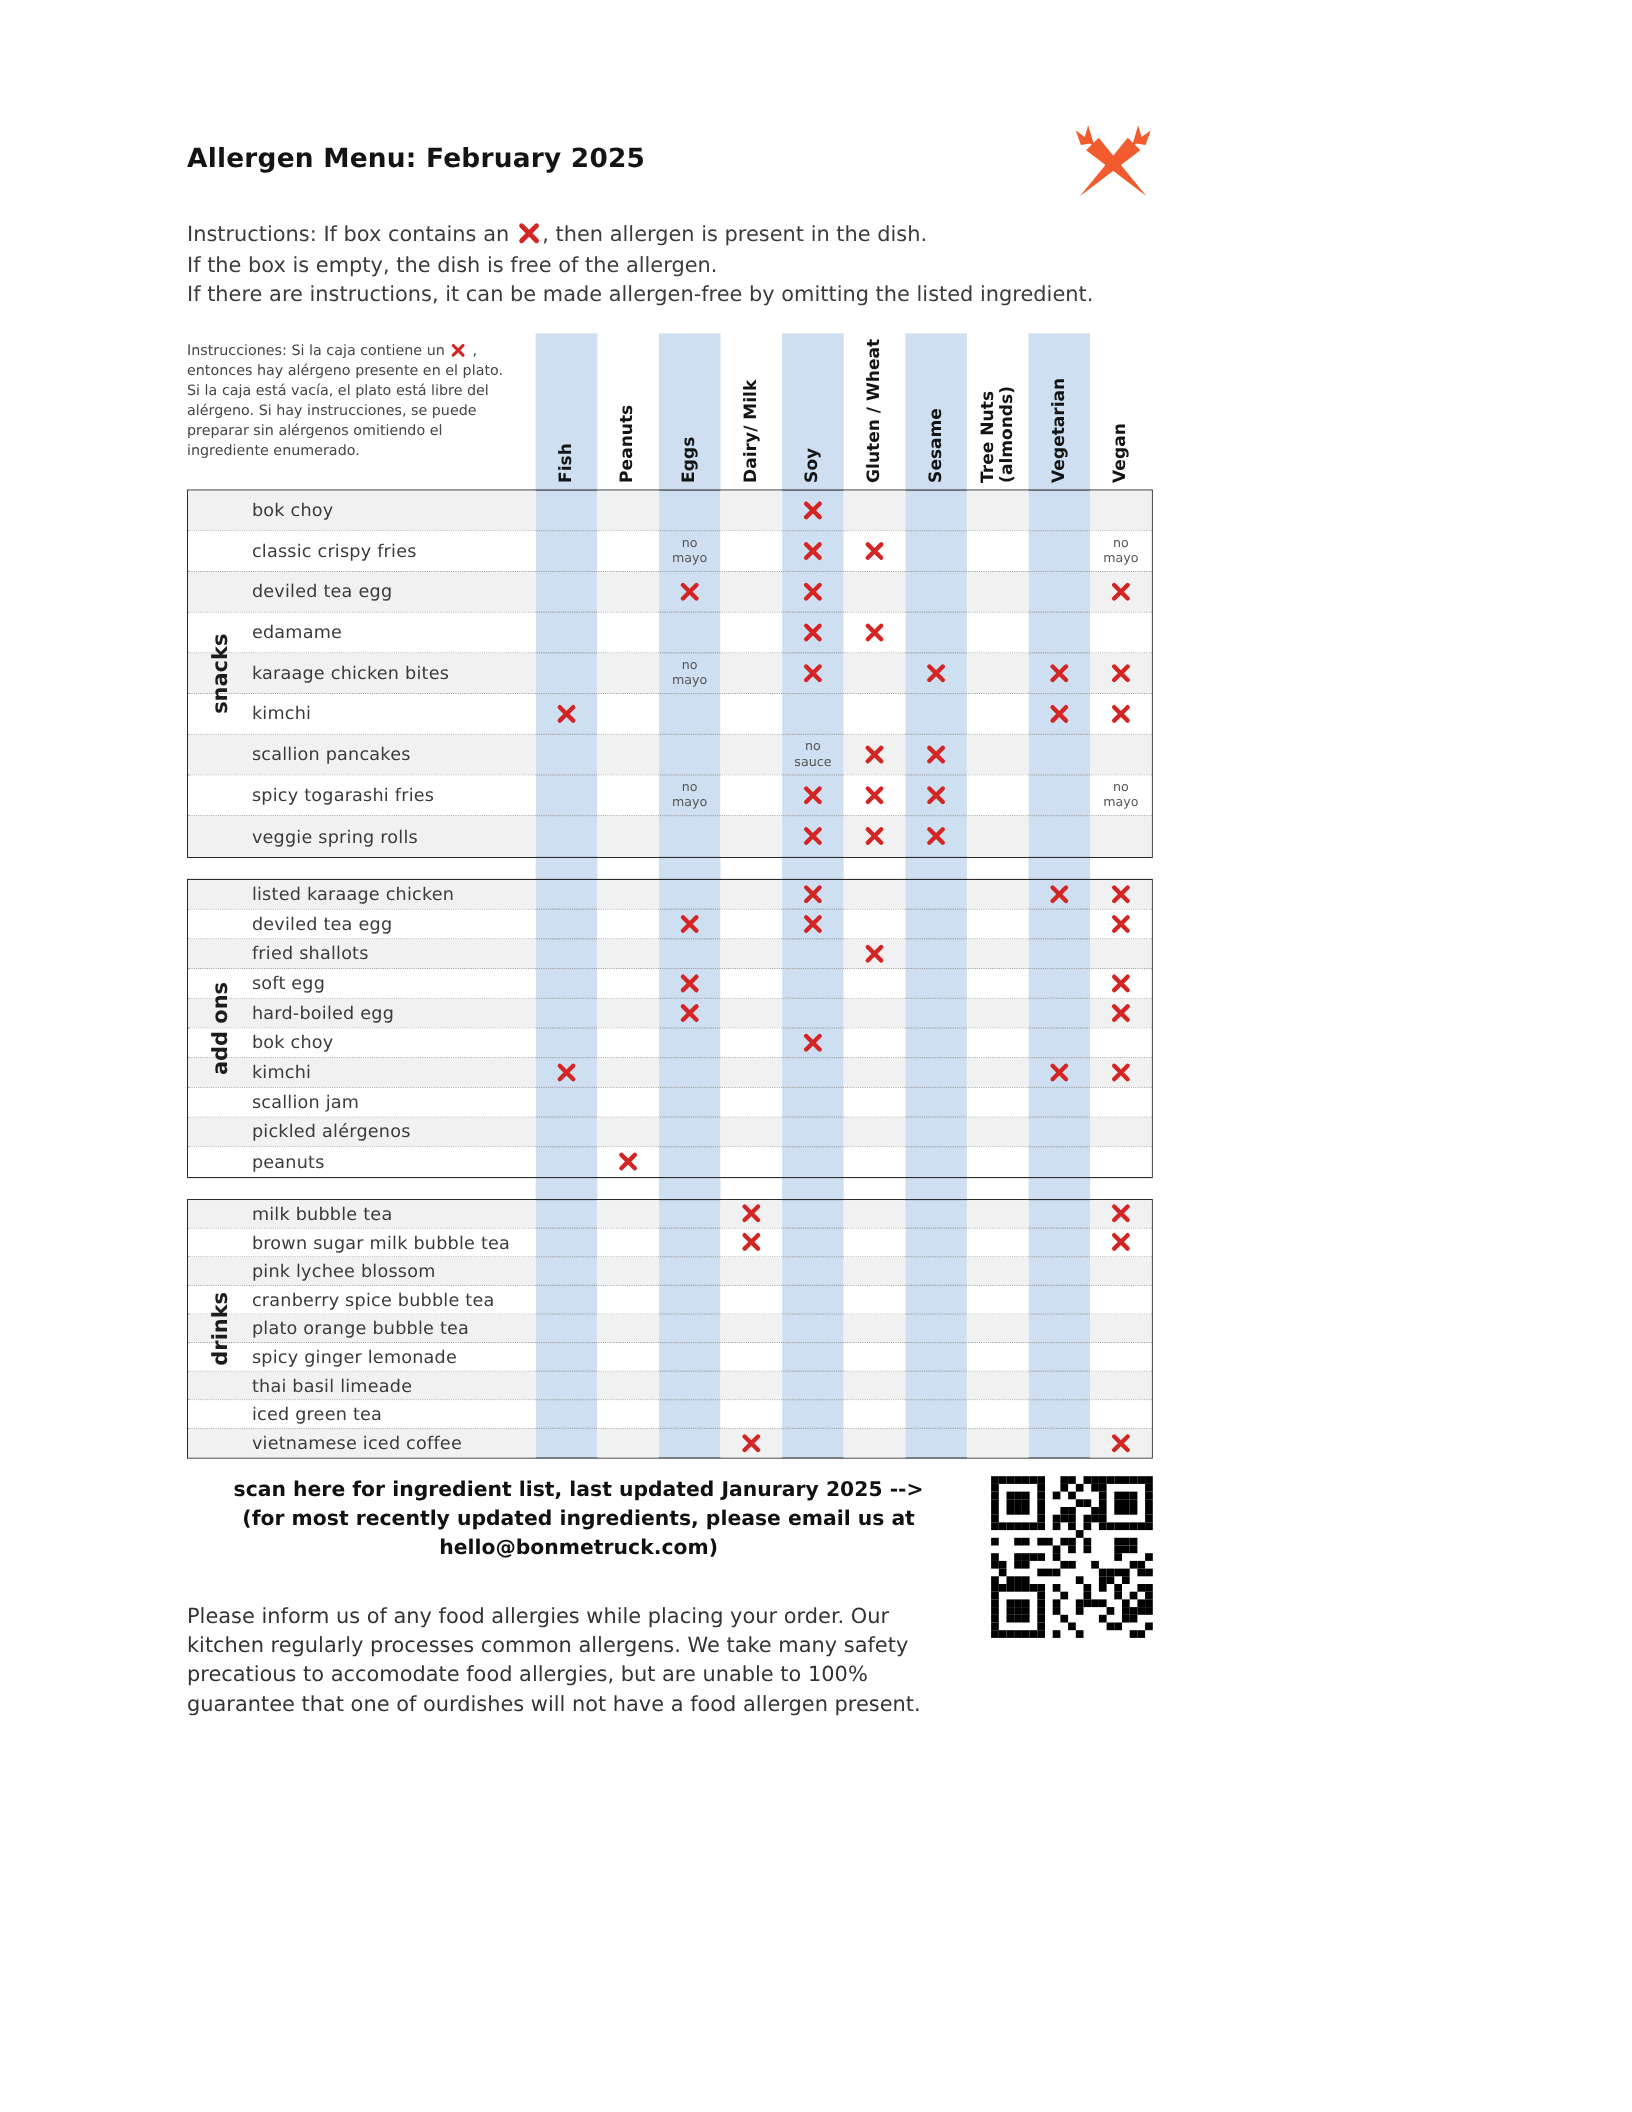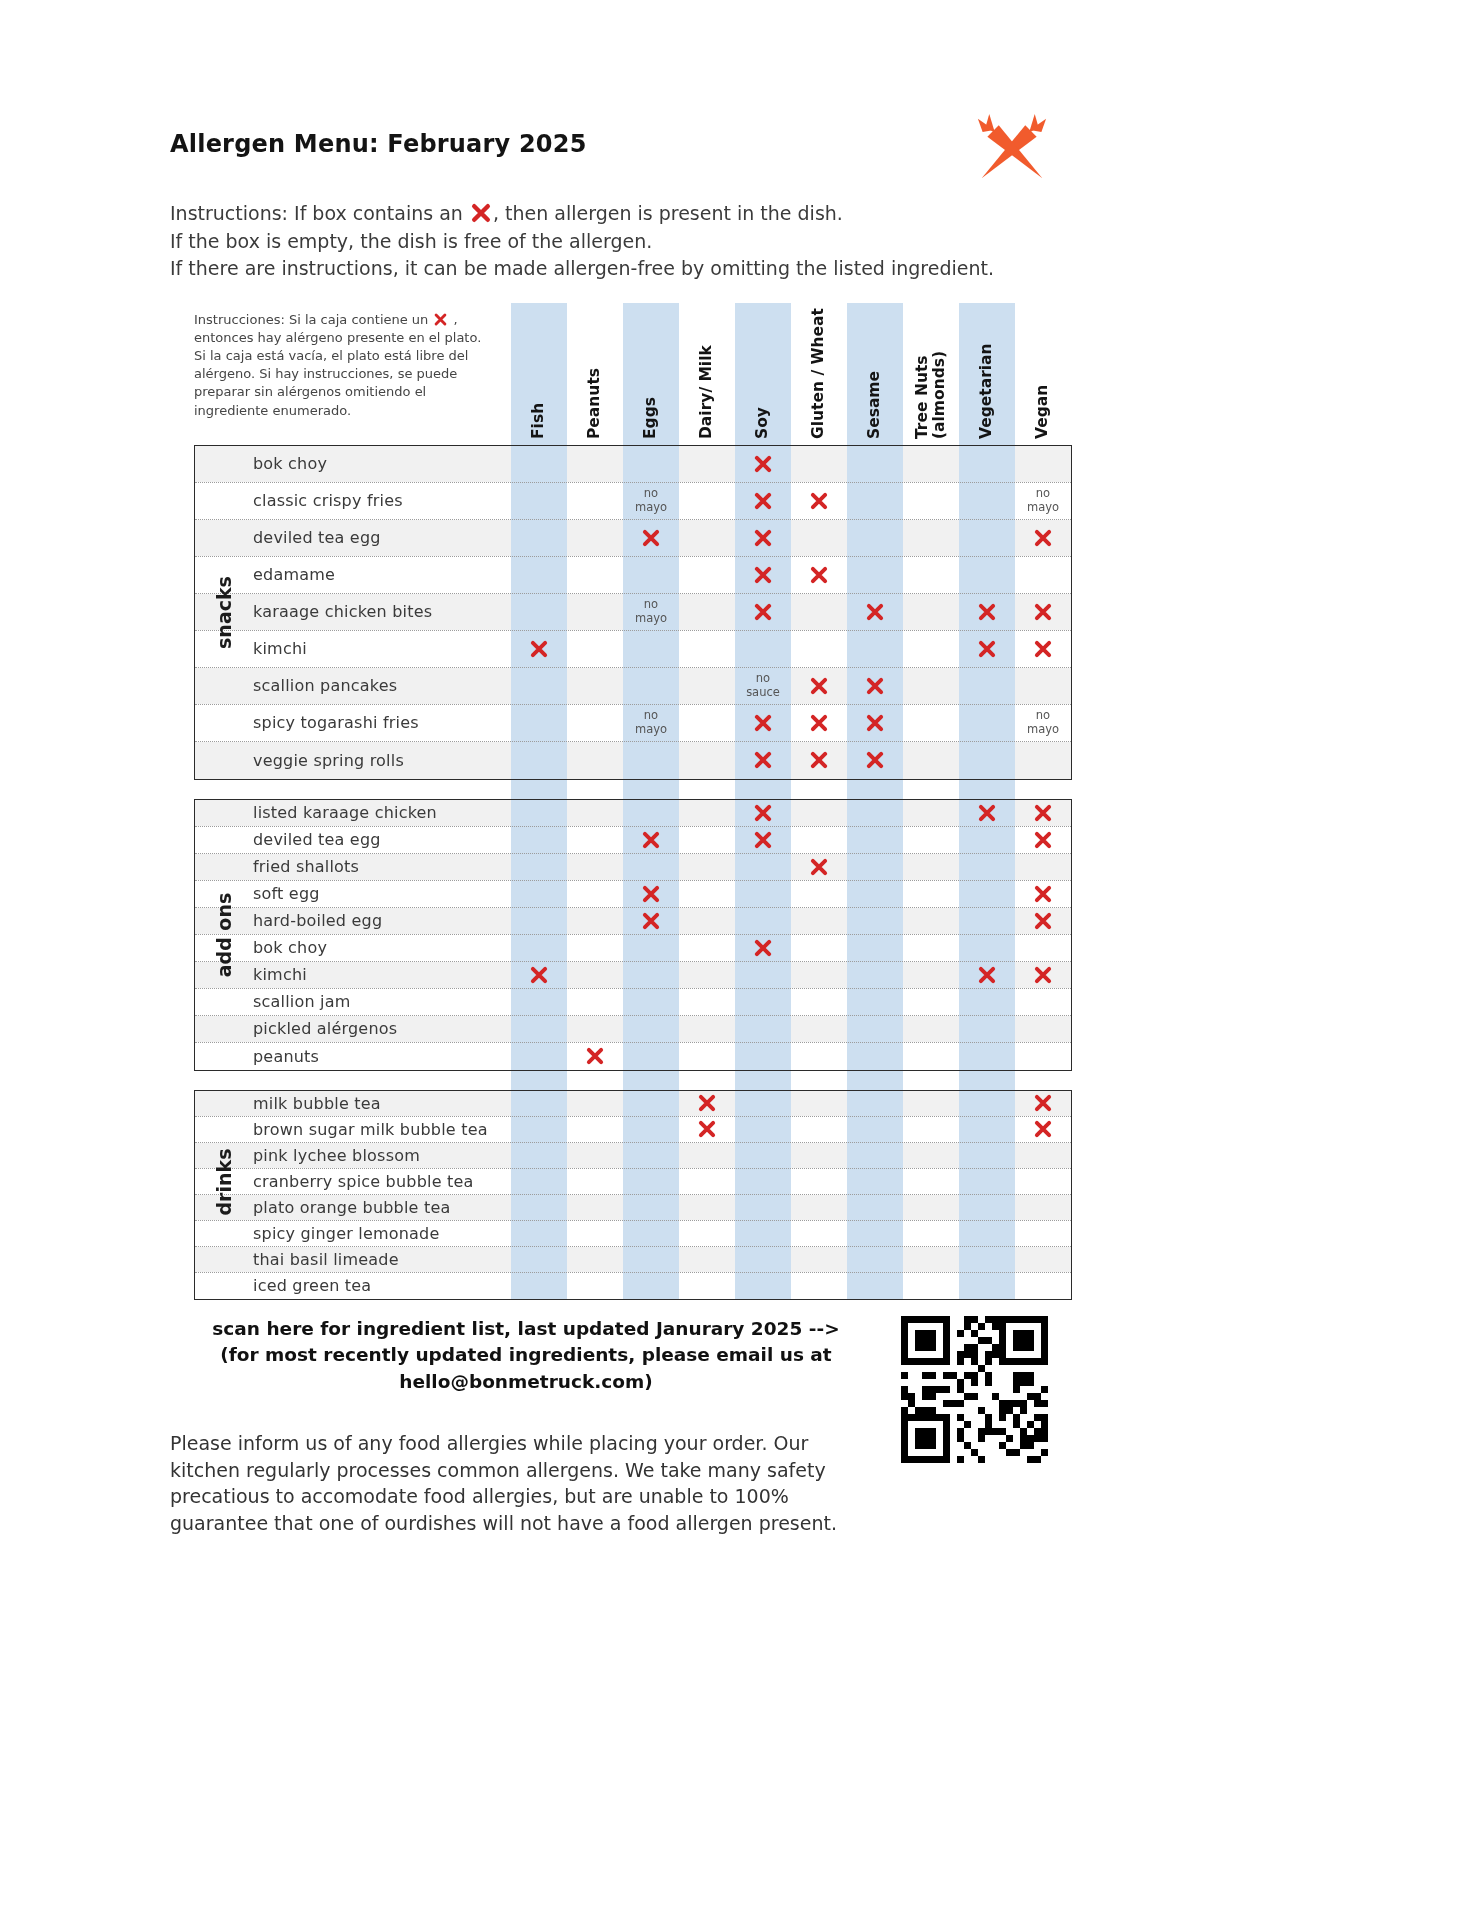--- a/index.html
+++ b/index.html
@@ -23,21 +23,21 @@
   .instructions { margin-top:16px; font-size:19px; line-height:1.45; color:#3b3b3b; }
 
   
   .xmark { display:inline-block; width:18px; height:18px; }
   .xmark svg { width:100%; height:100%; display:block; }
   .xmark.lg { width:20px; height:20px; vertical-align:-3px; margin:0 2px; }
   .xmark.sm { width:13px; height:13px; vertical-align:-2px; margin:0 2px; }
   .cell .xmark { width:18px; height:18px; }
 
   
-  .table-wrap { position:relative; margin-top:20px; width:950px;margin-left:24px; }
+  .table-wrap { position:relative; margin-top:20px; width:950px; }
   .bands { position:absolute; top:0; bottom:0; left:0; right:0; }
   .band { position:absolute; top:0; bottom:0; width:56px; }
 
   .table-header { position:relative; height:142px; }
   .spanish { position:absolute; left:0; top:8px; width:300px; font-size:13px; line-height:1.4; color:#454545; }
   .colhead {
     position:absolute; bottom:2px; width:138px; height:56px;
     transform-origin:0 100%; transform:rotate(-90deg);
     display:flex; align-items:center; justify-content:flex-start;
     padding-left:4px; font-weight:bold; font-size:15.5px; line-height:1.12;
@@ -761,20 +761,45 @@
               <div class="cell" style="background: rgb(255, 255, 255);"></div>
               <div class="cell" style="background: transparent;"></div>
               <div class="cell" style="background: rgb(255, 255, 255);"></div>
               <div class="cell" style="background: transparent;"></div>
               <div class="cell" style="background: rgb(255, 255, 255);"></div>
               <div class="cell" style="background: transparent;"></div>
               <div class="cell" style="background: rgb(255, 255, 255);"></div>
               <div class="cell" style="background: transparent;"></div>
               <div class="cell" style="background: rgb(255, 255, 255);"></div>
             </div>
+            <div class="row">
+              <div class="rowlabel" style="background: rgb(241, 241, 241);">vietnamese iced coffee</div>
+              <div class="cell" style="background: transparent;"></div>
+              <div class="cell" style="background: rgb(241, 241, 241);"></div>
+              <div class="cell" style="background: transparent;"></div>
+              <div class="cell" style="background: rgb(241, 241, 241);">
+                <span class="xmark">
+                  <svg viewBox="0 0 20 20">
+                    <path d="M3.2 3.2 L16.8 16.8 M16.8 3.2 L3.2 16.8" stroke="#d42525" stroke-width="4.4" stroke-linecap="round" fill="none"></path>
+                  </svg>
+                </span>
+              </div>
+              <div class="cell" style="background: transparent;"></div>
+              <div class="cell" style="background: rgb(241, 241, 241);"></div>
+              <div class="cell" style="background: transparent;"></div>
+              <div class="cell" style="background: rgb(241, 241, 241);"></div>
+              <div class="cell" style="background: transparent;"></div>
+              <div class="cell" style="background: rgb(241, 241, 241);">
+                <span class="xmark">
+                  <svg viewBox="0 0 20 20">
+                    <path d="M3.2 3.2 L16.8 16.8 M16.8 3.2 L3.2 16.8" stroke="#d42525" stroke-width="4.4" stroke-linecap="round" fill="none"></path>
+                  </svg>
+                </span>
+              </div>
+            </div>
           </section>
         </div>
     </div>
 
     <div class="footer">
       <div class="footer-left">
         <div class="scan">
           <p>scan here for ingredient list, last updated Janurary 2025 --&gt;</p>
           <p>(for most recently updated ingredients, please email us at hello@bonmetruck.com)</p>
         </div>

